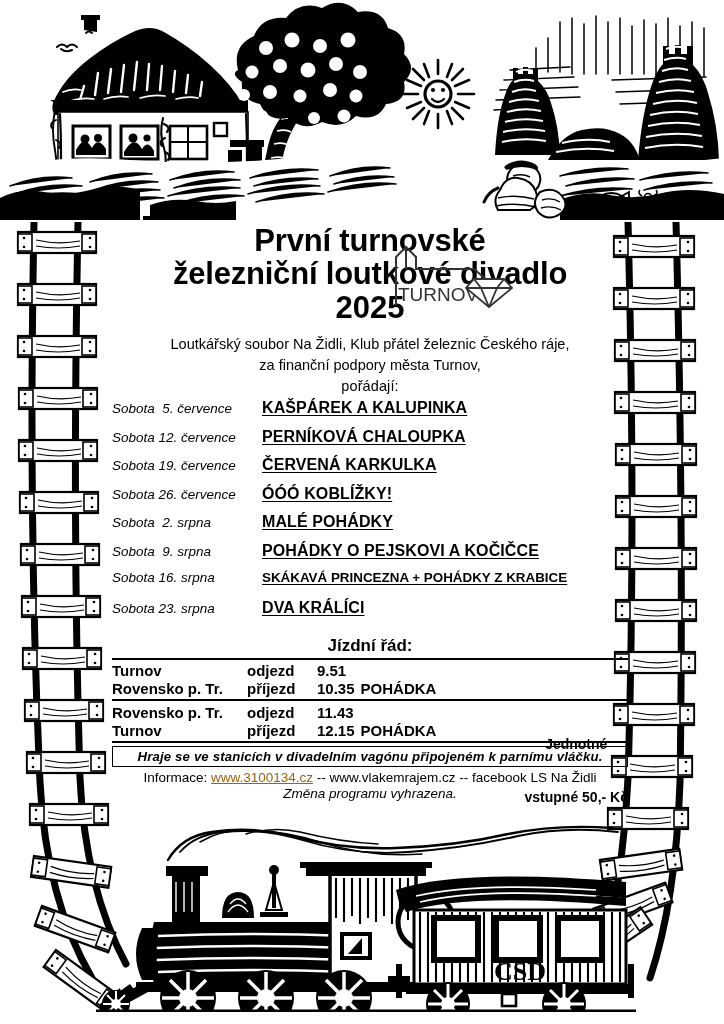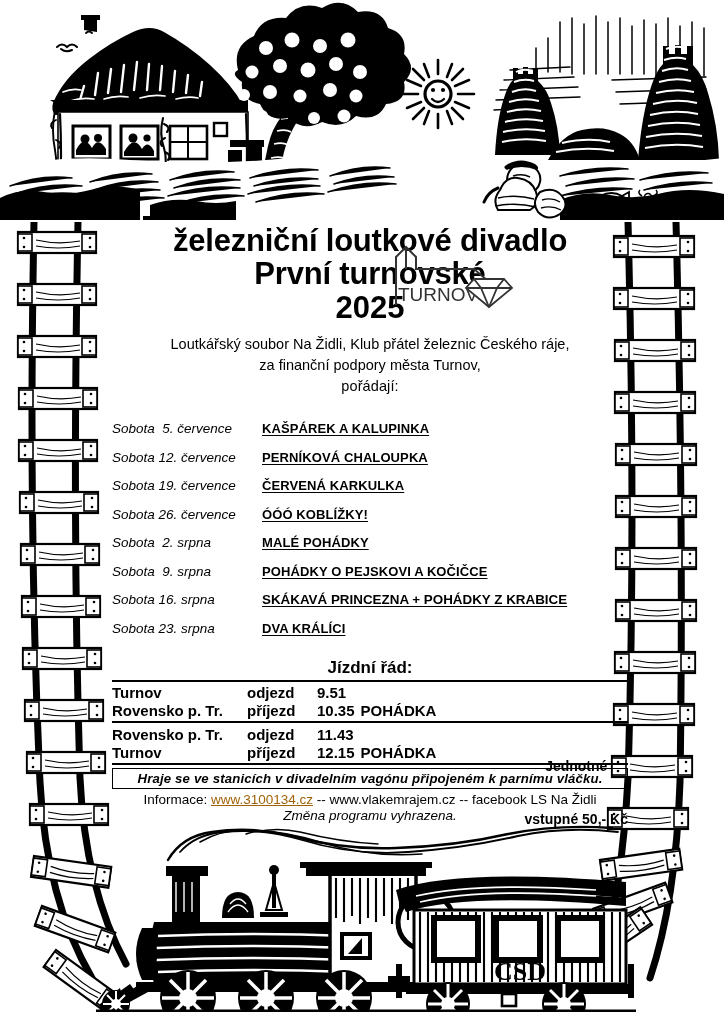--- a/index.html
+++ b/index.html
@@ -37,32 +37,32 @@
     font-size:31px; font-weight:bold; line-height:35px;
   }
 
   .subtitle-block{ text-align:center; margin-top:9px; }
   .subtitle-line{
     font-size:14.5px; line-height:21px; font-weight:400;
   }
   .subtitle-line.last{ letter-spacing:0.1px; }
 
   
-  #program{ margin-top:24px; }
+  #program{ margin-top:2px; }
   .prog-row{
     display:flex; align-items:baseline;
     height:28.5px;
   }
   .prog-date{
     width:150px; flex:0 0 150px;
     font-style:italic; font-size:13.5px;
     white-space:pre; text-align:left;
   }
   .prog-title{
-    font-size:13px; font-weight:bold;
+    font-size:16px; font-weight:bold;
     text-decoration:underline;
     text-underline-offset:2px;
     white-space:nowrap;
     letter-spacing:0.1px;
   }
   .prog-title.small{ font-size:13.4px; letter-spacing:0px; }
 
   
   #turnov-logo{
     position:absolute; left:378px; top:243px;
@@ -763,22 +763,22 @@
         <circle cx="6" cy="15" r="1.3"></circle>
       <circle cx="74" cy="6" r="1.3"></circle>
         <circle cx="74" cy="15" r="1.3"></circle>
     </g>
   </g>
 </svg>
 
 <div id="content">
 
   <div class="title-block">
+    <div class="title-line">První turnovské</div>
     <div class="title-line">železniční loutkové divadlo</div>
-    <div class="title-line">První turnovské</div>
     <div class="title-year">2025</div>
   </div>
 
   <div class="subtitle-block">
     <div class="subtitle-line">Loutkářský soubor Na Židli, Klub přátel železnic Českého ráje,</div>
     <div class="subtitle-line">za finanční podpory města Turnov,</div>
     <div class="subtitle-line last">pořádají:</div>
   </div>
 
   <div id="program">

